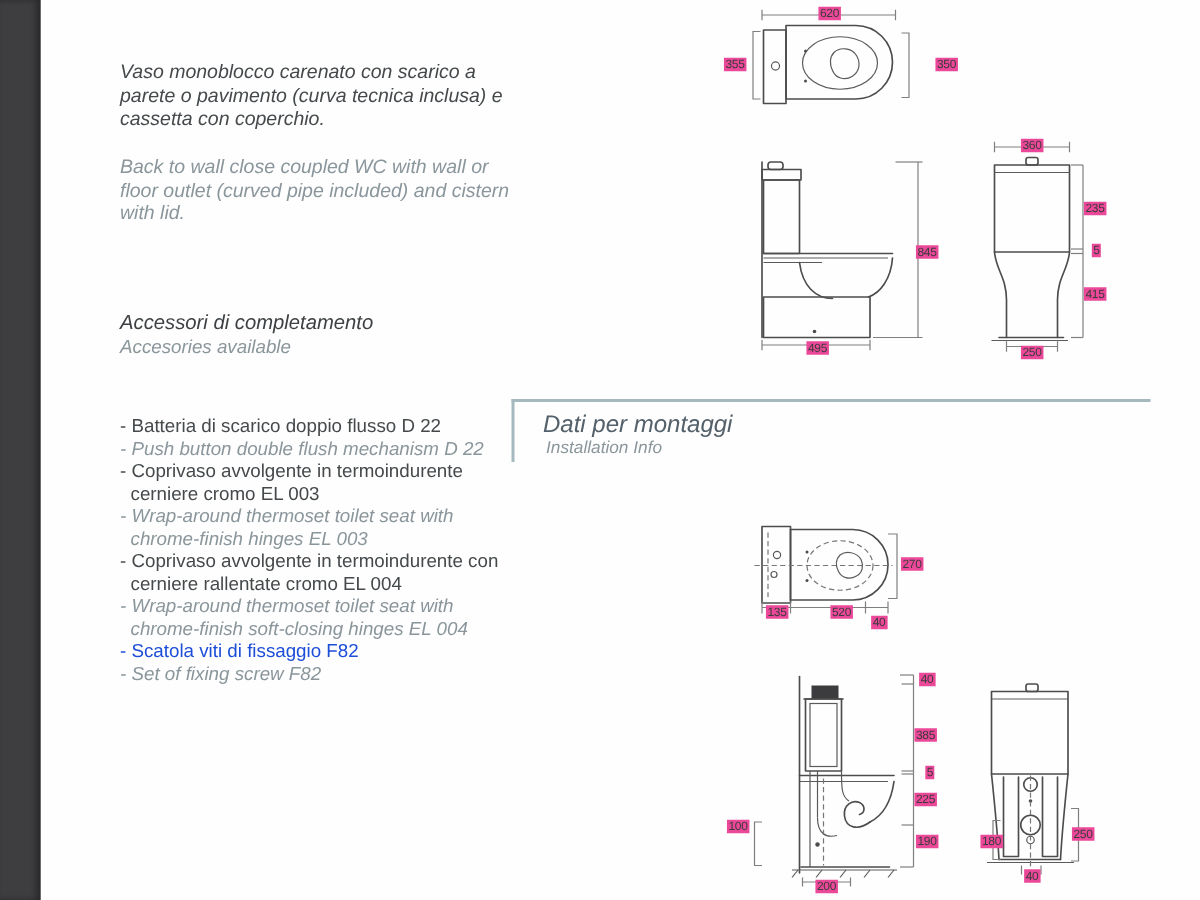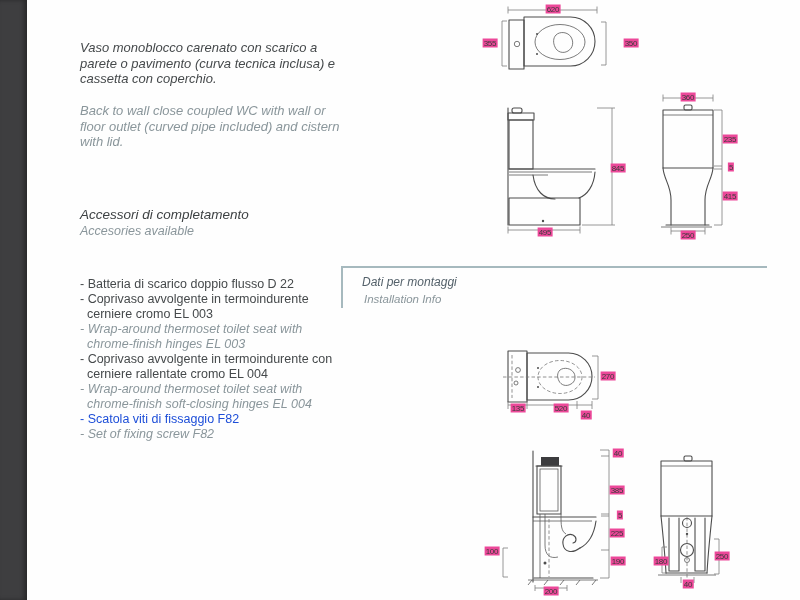--- a/index.html
+++ b/index.html
@@ -14,21 +14,21 @@
   .intro-it{left:80px;top:40px;width:270px;font-size:13px;line-height:15.5px;}
   .intro-en{left:80px;top:103px;width:270px;font-size:13px;line-height:15.5px;}
   .acc-h-it{left:80px;top:207px;font-size:13.5px;color:#3d4143;}
   .acc-h-en{left:80px;top:224px;font-size:12.5px;}
   .list{position:absolute;left:80px;top:277px;width:262px;font-size:12.5px;line-height:15px;}
   .li{margin:0;padding-left:7px;text-indent:-7px;white-space:pre-line;}
   .li.bold{font-weight:normal;color:#1d4ed8;}
   
   .div-h{position:absolute;left:341px;top:266px;width:426px;height:2px;background:#a6b9be;}
   .div-v{position:absolute;left:341px;top:266px;width:2px;height:42px;background:#a6b9be;}
-  .inst-h-it{left:362px;top:275px;font-size:12px;color:#54616a;text-align:center;}
+  .inst-h-it{left:362px;top:275px;font-size:16px;color:#54616a;text-align:center;}
   .inst-h-en{left:364px;top:293px;font-size:11.5px;}
   
   svg.draw{position:absolute;overflow:visible;}
   .ln{stroke:#4c4c4c;stroke-width:1.1;fill:none;stroke-linecap:round;stroke-linejoin:round;}
   .thin{stroke:#5a5a5a;stroke-width:.8;fill:none;}
   .dimln{stroke:#7f7f7f;stroke-width:.8;fill:none;}
   .dash{stroke:#767676;stroke-width:.8;fill:none;stroke-dasharray:3.5 2.2;}
   .fillD{fill:#3c3c3e;stroke:none;}
   .dot{fill:#4c4c4c;stroke:none;}
   .dim{position:absolute;font-size:8px;line-height:9px;color:#3b3b3b;background:#ec4899;
@@ -46,20 +46,21 @@
 cassetta con coperchio.</p>
   <p class="tb en intro-en">Back to wall close coupled WC with wall or
 floor outlet (curved pipe included) and cistern
 with lid.</p>
 
   <p class="tb it acc-h-it">Accessori di completamento</p>
   <p class="tb en acc-h-en">Accesories available</p>
 
   <div class="list">
     <p class="li it">- Batteria di scarico doppio flusso D 22</p>
+    <p class="li en">- Push button double flush mechanism D 22</p>
     <p class="li it">- Coprivaso avvolgente in termoindurente
 cerniere cromo EL 003</p>
     <p class="li en">- Wrap-around thermoset toilet seat with
 chrome-finish hinges EL 003</p>
     <p class="li it">- Coprivaso avvolgente in termoindurente con
 cerniere  rallentate cromo EL 004</p>
     <p class="li en">- Wrap-around thermoset toilet seat with
 chrome-finish soft-closing hinges EL 004</p>
     <p class="li it bold">- Scatola viti di fissaggio F82</p>
     <p class="li en">- Set of fixing screw F82</p>

